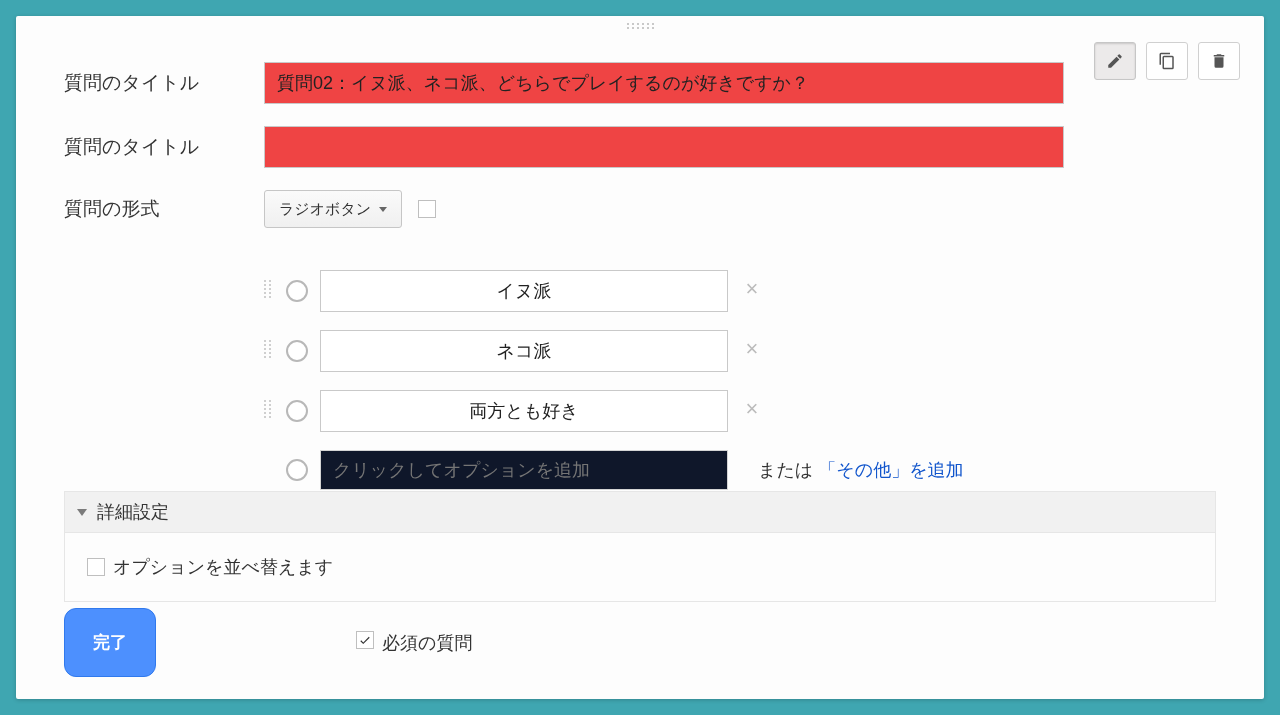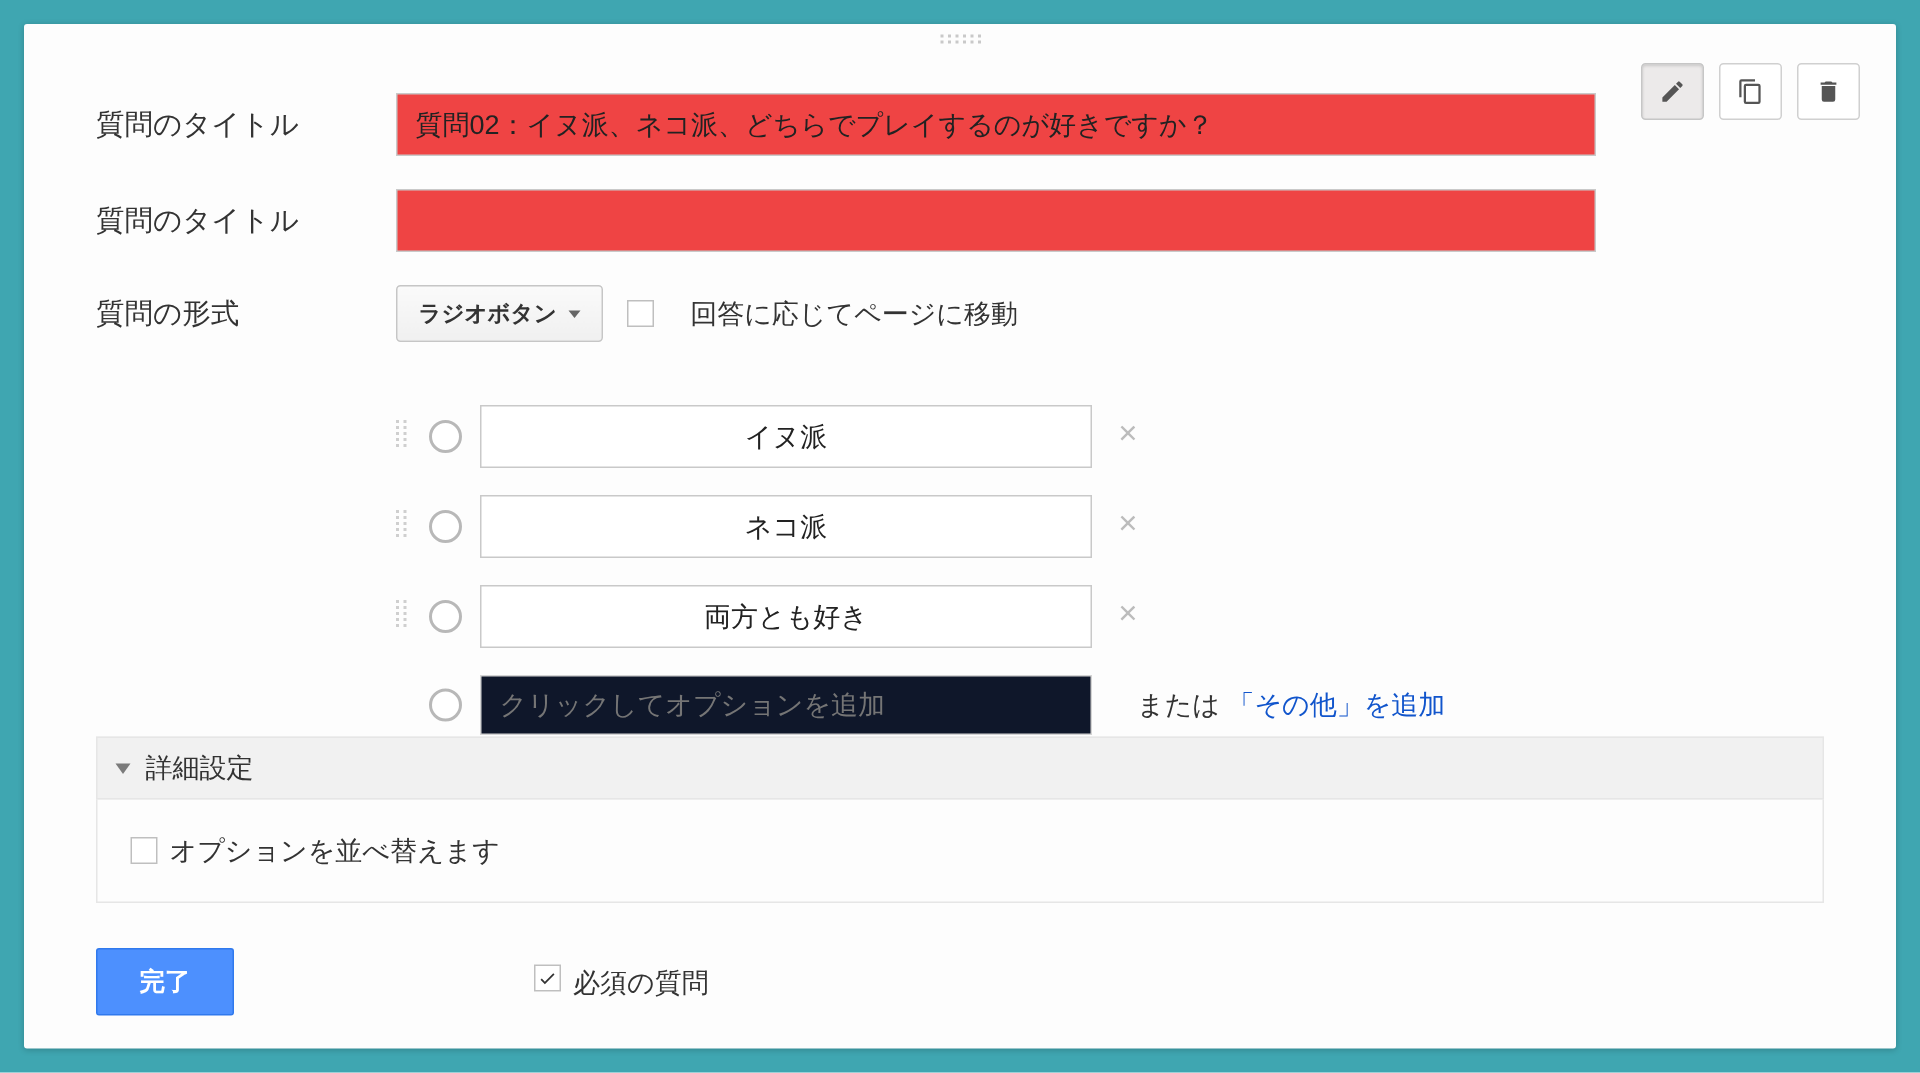--- a/index.html
+++ b/index.html
@@ -89,21 +89,21 @@
     align-items: center;
     gap: 16px;
   }
   .dropdown-btn {
     height: 38px;
     padding: 0 14px 0 14px;
     border: 1px solid #c6c6c6;
     background: linear-gradient(#fafafa,#f0f0f0);
     border-radius: 3px;
     font-size: 15px;
-    font-weight: bold;
+    font-weight: normal;
     color: #333;
     display: flex;
     align-items: center;
     gap: 8px;
     cursor: pointer;
   }
   .caret-down {
     width: 0; height: 0;
     border-left: 4px solid transparent;
     border-right: 4px solid transparent;
@@ -239,22 +239,22 @@
     display: flex;
     align-items: center;
     gap: 40px;
   }
   .done-btn {
     background: #4d90fe;
     border: 1px solid #3079ed;
     color: #fff;
     font-size: 17px;
     font-weight: bold;
-    padding: 10px 28px;
-    border-radius: 2px;
+    padding: 22px 28px;
+    border-radius: 12px;
     cursor: pointer;
   }
   .req-wrap {
     display: flex;
     align-items: flex-start;
     margin-left: 160px;
   }
 </style>
 </head>
 <body>
@@ -306,21 +306,20 @@
     <div class="row type-row">
       <div class="row-label">質問の形式</div>
       <div class="row-right">
         <div class="dropdown-btn">
           <span>ラジオボタン</span>
           <span class="caret-down"></span>
         </div>
         <span class="chk">
           
         </span>
-        <span class="chk-label">回答に応じてページに移動</span>
       </div>
     </div>
 
     <div class="options-area">
       <div class="option-row">
         <div class="drag-handle">
             <span></span>
             <span></span>
             <span></span>
             <span></span>

